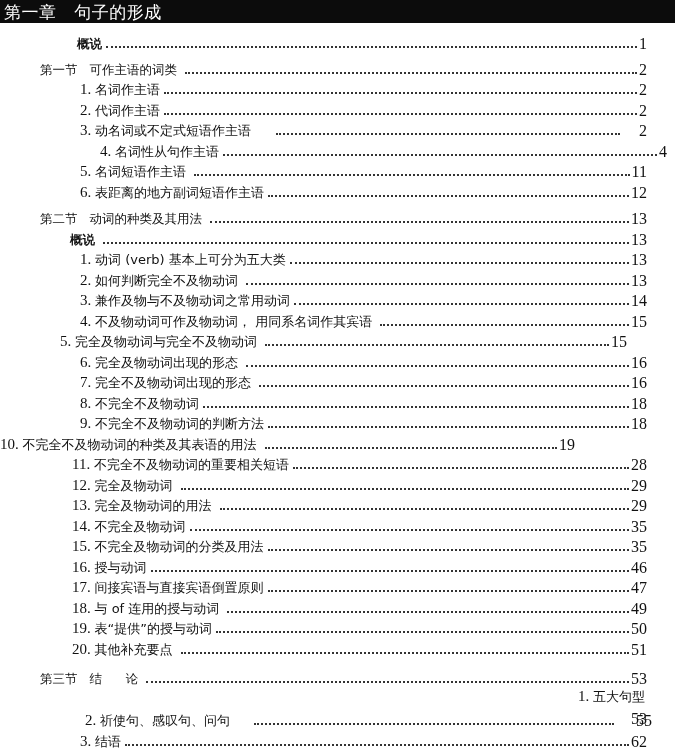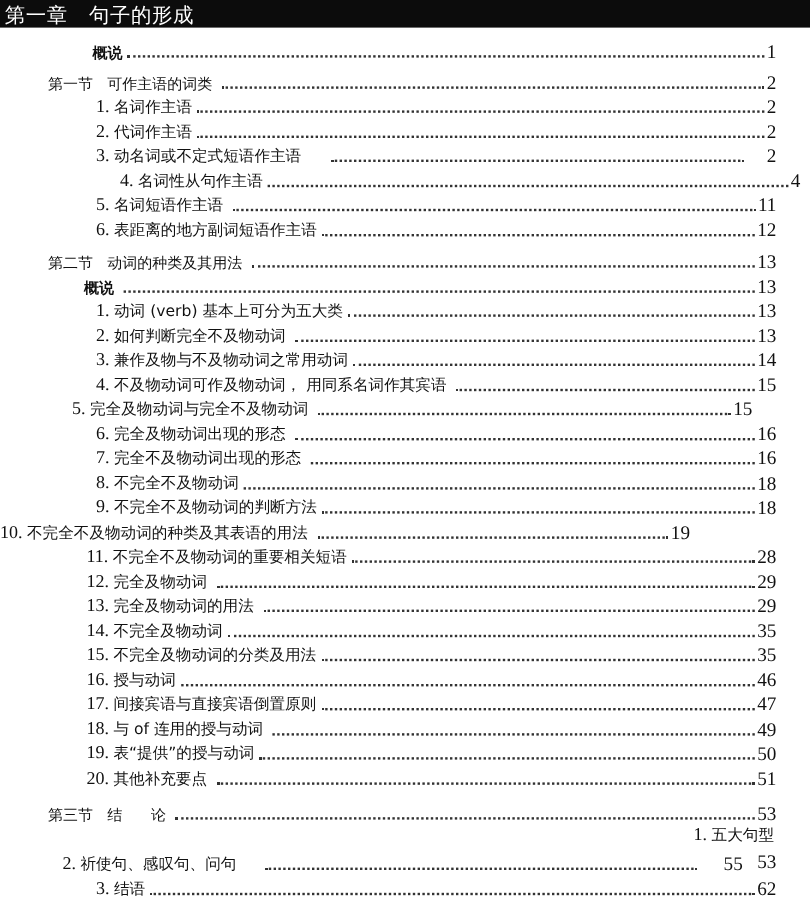--- a/index.html
+++ b/index.html
@@ -177,21 +177,21 @@
     <div class="row" style="top: 667px; padding-left: 40px; width: 607px;">
       <span class="label sec"><span>第三节   结      论 </span></span>
       <span class="leader"></span>
       <span class="page">53</span>
     </div>
     <div class="row" style="top: 688px; padding-left: 80px; width: 567px; flex-direction: column;">
       <span class="label"><span class="num-prefix">1. </span><span>五大句型</span></span>
       <span class="leader"></span>
       <span class="page">53</span>
     </div>
-    <div class="row" style="top: 709px; padding-left: 52px; width: 567px; gap: 20px;">
+    <div class="row" style="top: 709px; padding-left: 85px; width: 567px; gap: 20px;">
       <span class="label"><span class="num-prefix">2. </span><span>祈使句、感叹句、问句</span></span>
       <span class="leader"></span>
       <span class="page">55</span>
     </div>
     <div class="row" style="top: 730px; padding-left: 80px; width: 567px;">
       <span class="label"><span class="num-prefix">3. </span><span>结语</span></span>
       <span class="leader"></span>
       <span class="page">62</span>
     </div>
   </div>

